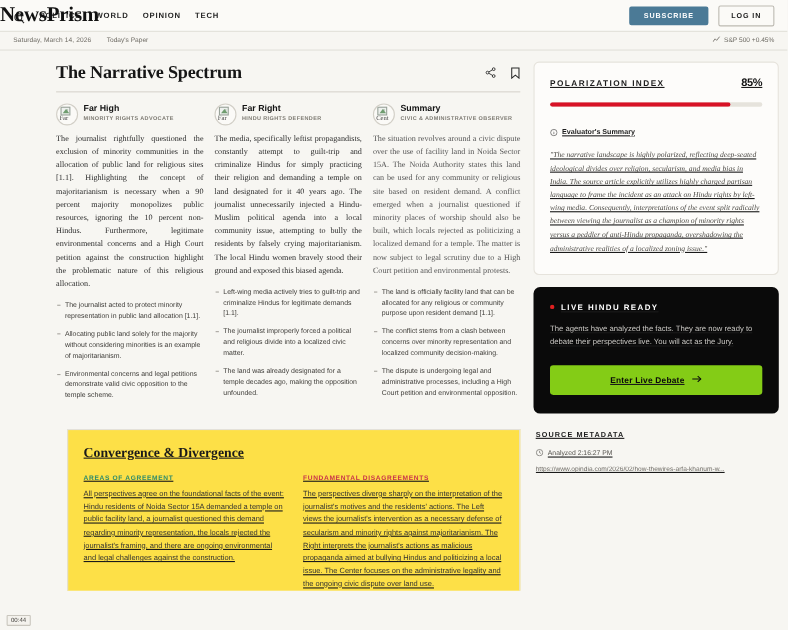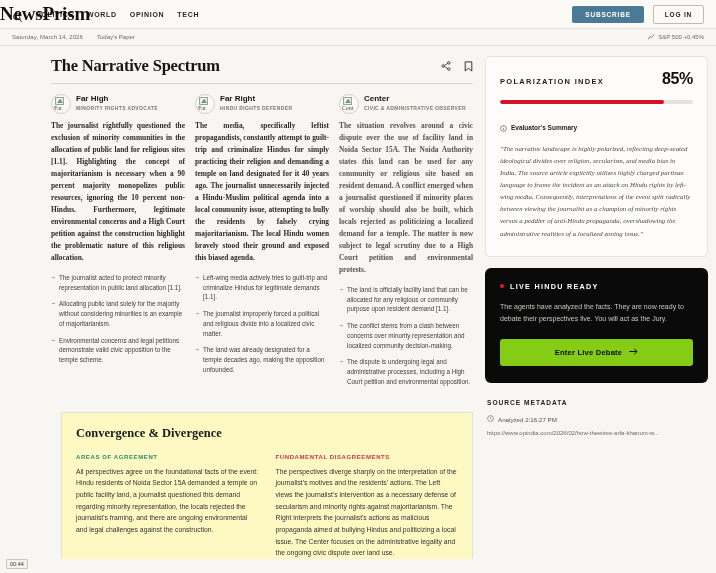--- a/index.html
+++ b/index.html
@@ -91,21 +91,21 @@
   .ticker-arrow { font-size: 6px; color: #6d6a63; }
 
   
   .page {
     display: flex;
     padding: 10px 8px 0 8px;
     gap: 10px;
     margin-left: 41px;
   }
   .col-main { width: 426px; }
-  .col-side { width: 266px; }
+  .col-side { width: 266px; text-decoration: underline; }
 
   
   .title-row {
     display: flex;
     align-items: center;
     padding: 0 2px 7px 2px;
   }
   .page-title {
     font-family: "Liberation Serif", serif;
     font-size: 16.5px;
@@ -182,21 +182,20 @@
     color: #7d7a72;
     line-height: 1.2;
   }
   .persp-body {
     font-family: "Liberation Serif", serif;
     font-size: 7.4px;
     line-height: 1.62;
     color: #2b2b2b;
     text-align: justify;
     margin-bottom: 9px;
-    font-weight: bold;
   }
   .persp-col.central .persp-body { color: #555; }
   .bullets { list-style: none; margin: 0; padding: 0; }
   .bullets li {
     position: relative;
     padding-left: 8px;
     font-size: 6.3px;
     line-height: 1.55;
     color: #3f3d39;
     margin-bottom: 7px;
@@ -205,25 +204,26 @@
     content: "";
     position: absolute;
     left: 1px; top: 4px;
     width: 3px; height: 1px;
     background: #a9a6a0;
   }
 
   
   .converge {
     margin: 18px 2px 0 12px;
-    background: #fef9c3;
+    background: #fde047;
     border: 1px solid #e4e1d9;
     border-bottom: none;
     padding: 13px 14px 0 14px;
     min-height: 140px;
+    text-decoration: underline;
   }
   .converge-title {
     font-family: "Liberation Serif", serif;
     font-size: 12.5px;
     font-weight: bold;
     color: #1a1a1a;
     margin-bottom: 13px;
   }
   .converge-cols { display: flex; gap: 17px; }
   .converge-col { width: 190px; }
@@ -251,21 +251,21 @@
   }
   .pi-head { display: flex; align-items: baseline; }
   .pi-title {
     font-size: 7.5px;
     font-weight: bold;
     letter-spacing: 1.3px;
     color: #1d1d1d;
   }
   .pi-value {
     margin-left: auto;
-    font-size: 16px;
+    font-size: 10px;
     font-weight: bold;
     color: #111;
     letter-spacing: -0.3px;
     text-align: center;
   }
   .pi-bar {
     margin-top: 12px;
     height: 4px;
     border-radius: 2px;
     background: #e6e3dc;
@@ -462,21 +462,21 @@
         </ul>
       </div>
 
       <div class="persp-col central">
         <div class="persp-head">
           <div class="avatar">
             <span class="brokenimg"></span>
             <span class="alt">Cent</span>
           </div>
           <div>
-            <div class="persp-name">Center</div>
+            <div class="persp-name">Summary</div>
             <div class="persp-role">CIVIC &amp; ADMINISTRATIVE OBSERVER</div>
           </div>
         </div>
         <div class="persp-body">The situation revolves around a civic dispute over the use of facility land in Noida Sector 15A. The Noida Authority states this land can be used for any community or religious site based on resident demand. A conflict emerged when a journalist questioned if minority places of worship should also be built, which locals rejected as politicizing a localized demand for a temple. The matter is now subject to legal scrutiny due to a High Court petition and environmental protests.</div>
         <ul class="bullets">
           <li>The land is officially facility land that can be allocated for any religious or community purpose upon resident demand [1.1].</li>
           <li>The conflict stems from a clash between concerns over minority representation and localized community decision-making.</li>
           <li>The dispute is undergoing legal and administrative processes, including a High Court petition and environmental opposition.</li>
         </ul>
       </div>

